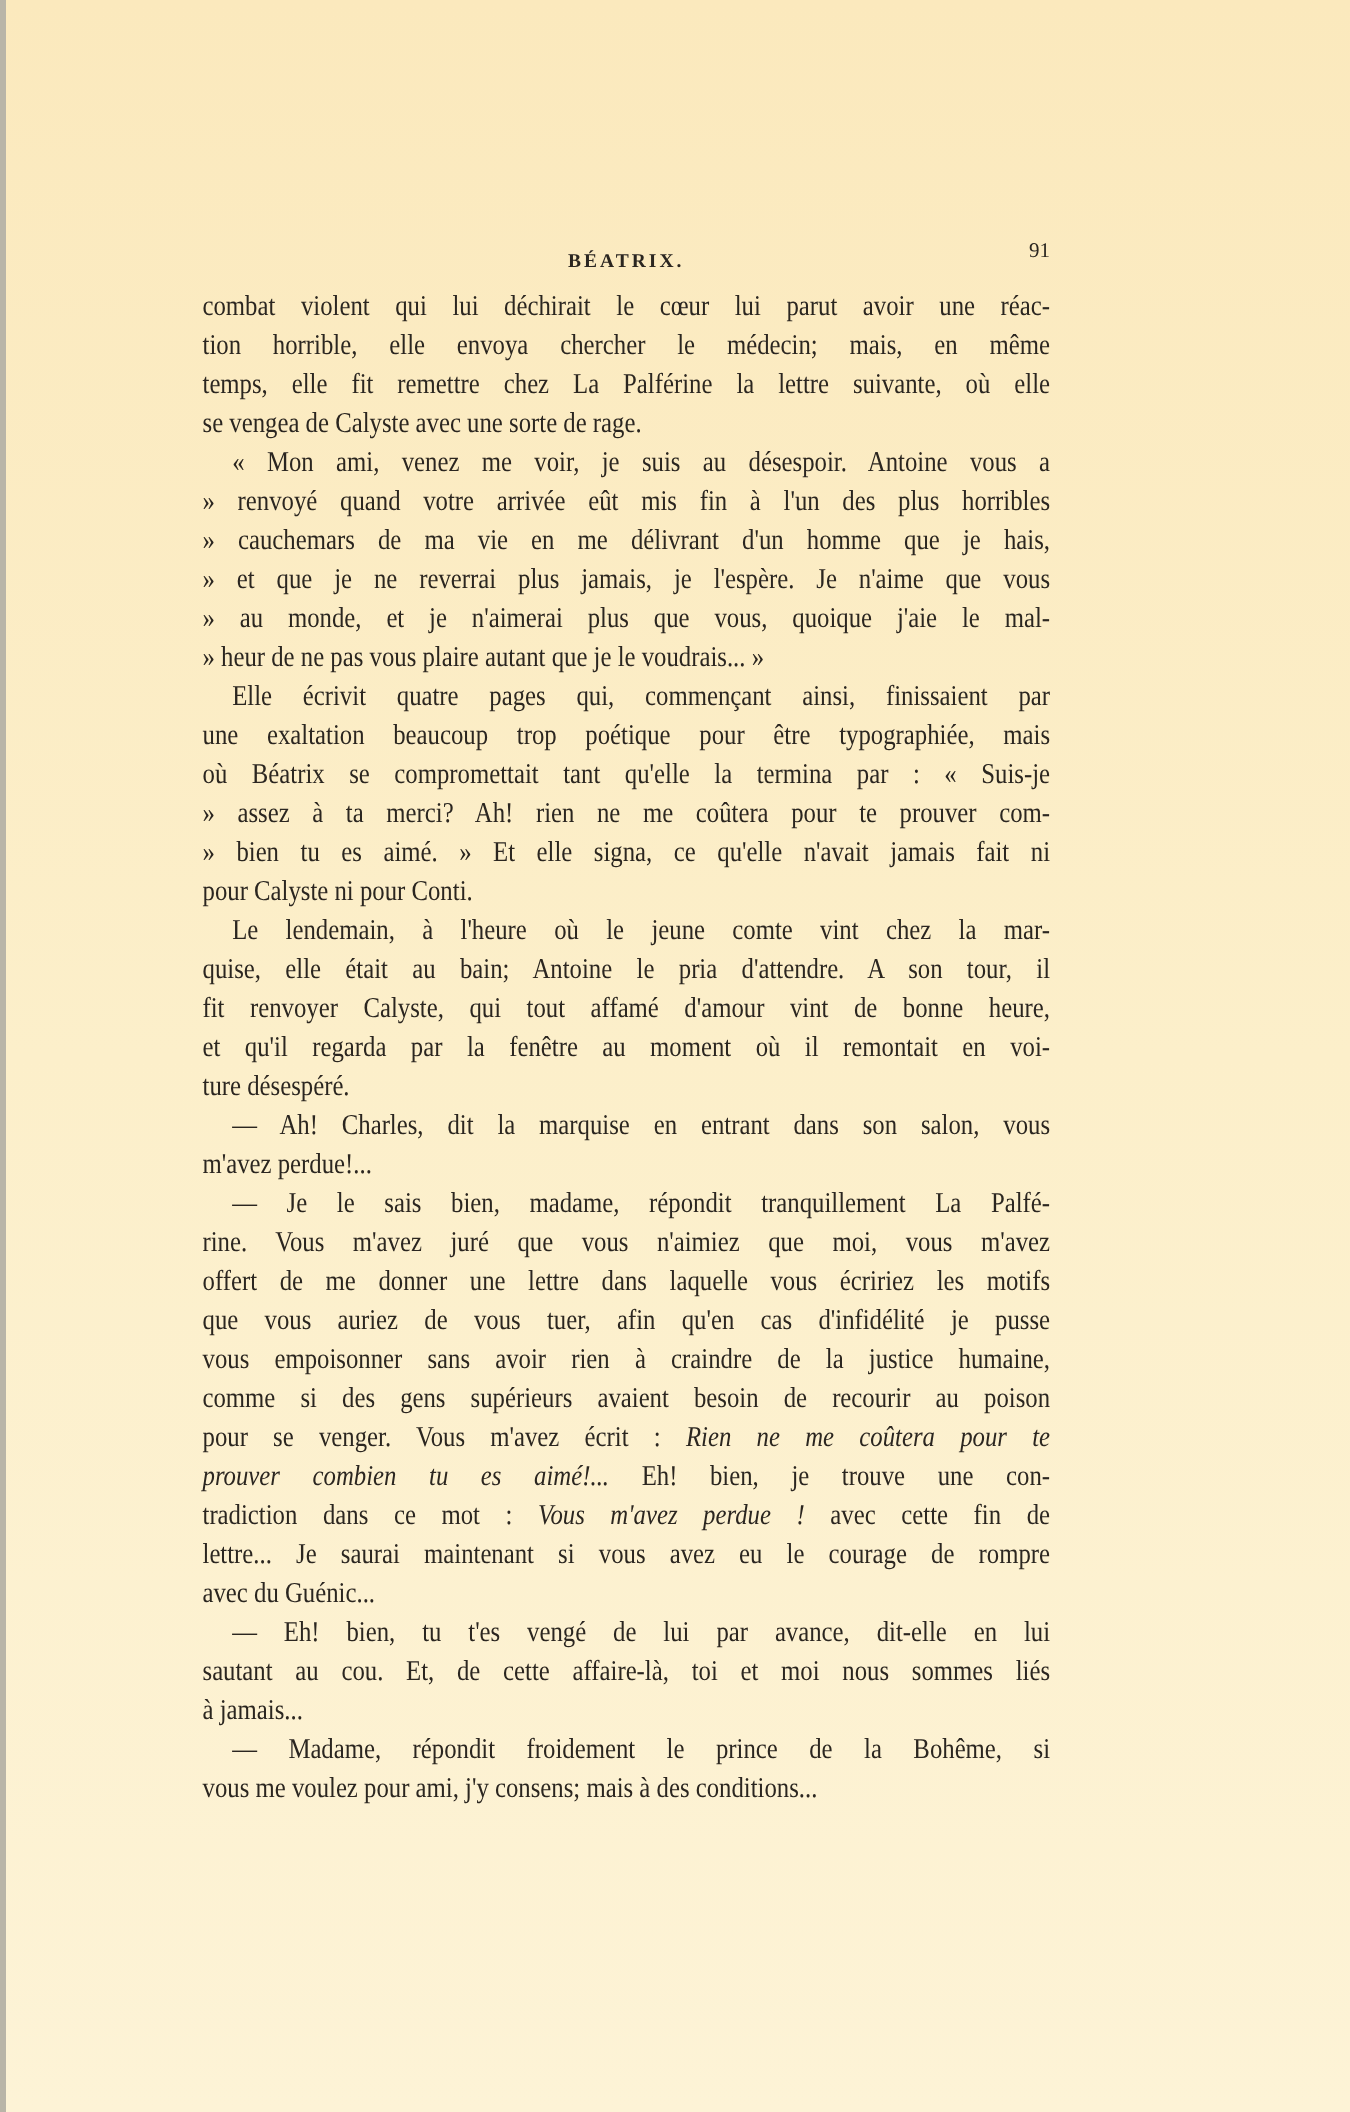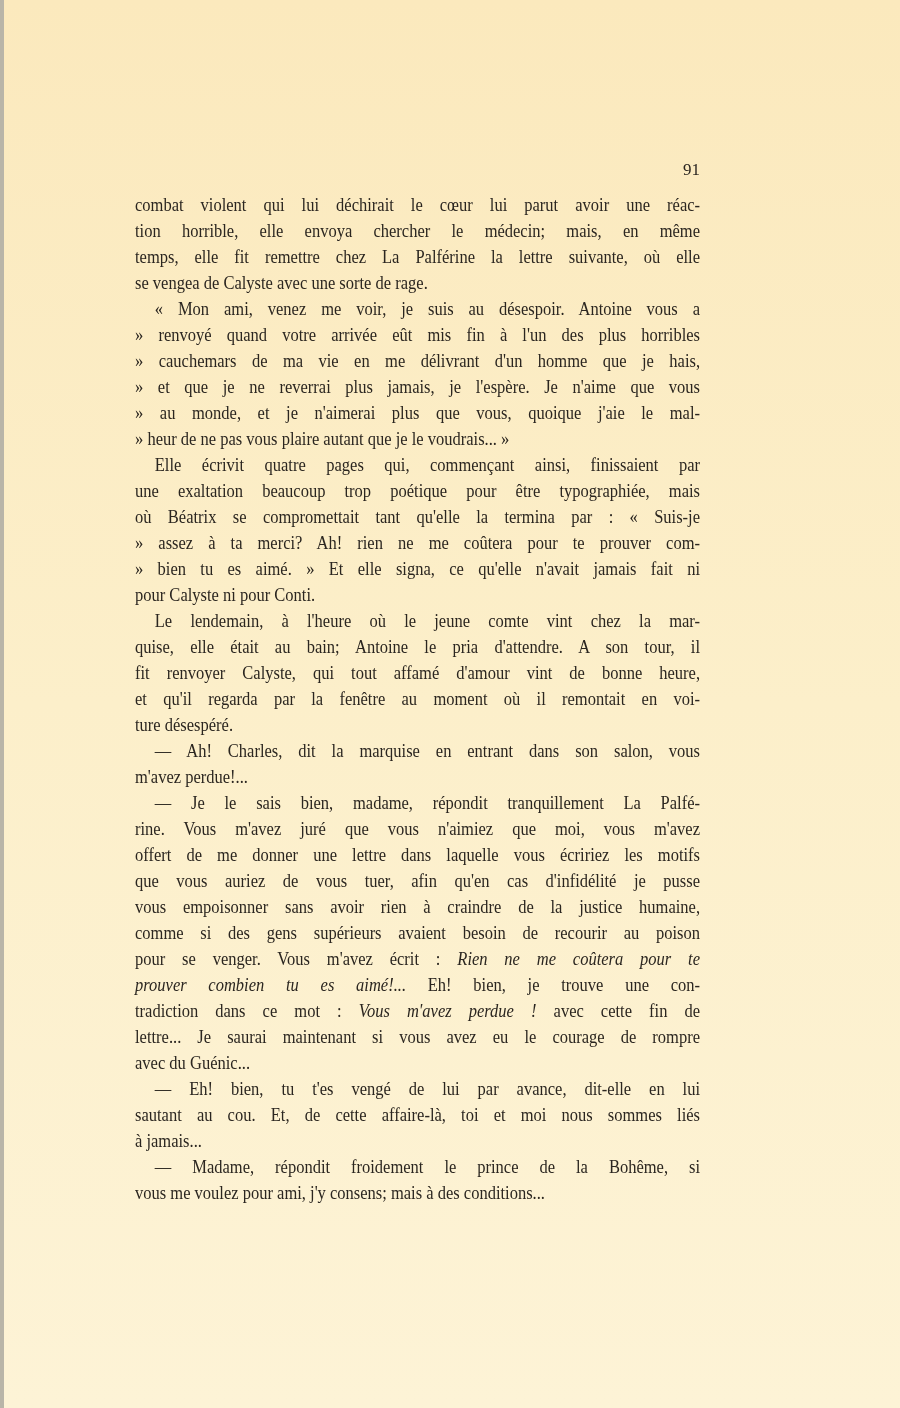--- a/index.html
+++ b/index.html
@@ -18,21 +18,21 @@
       position: absolute; left: 135px; top: 160px; width: 565px;
     }
     .running-head {
       position: relative; height: 30px;
     }
     .running-title {
       position: absolute; left: 0; right: 0; top: 6px; text-align: center;
       font-size: 13px; letter-spacing: 2px; font-weight: bold;
     }
     .page-number {
-      position: absolute; right: 0; top: 0; font-size: 17px;
+      position: absolute; right: 0; top: 0; font-size: 14px;
     }
     .body-text {
       margin-top: 2px;
     }
     .line {
       display: block; height: 26px; line-height: 26px;
       font-size: 19.2px; white-space: nowrap;
       text-align: justify; text-align-last: justify;
       transform: scaleX(0.86); transform-origin: left center;
       width: 657px;
@@ -41,20 +41,21 @@
     .line.indent { padding-left: 23px; width: 634px; }
     .it { font-style: italic; }
   </style>
 </head>
 <body>
 
 <div class="left-edge"></div>
 
 <div class="page">
   <div class="running-head">
+    <div class="running-title">BÉATRIX.</div>
     <div class="page-number">91</div>
   </div>
 
   <div class="body-text" id="body-text">
     <span class="line">combat violent qui lui déchirait le cœur lui parut avoir une réac-</span>
     <span class="line">tion horrible, elle envoya chercher le médecin; mais, en même</span>
     <span class="line">temps, elle fit remettre chez La Palférine la lettre suivante, où elle</span>
     <span class="line last">se vengea de Calyste avec une sorte de rage.</span>
     <span class="line indent">« Mon ami, venez me voir, je suis au désespoir. Antoine vous a</span>
     <span class="line">» renvoyé quand votre arrivée eût mis fin à l'un des plus horribles</span>

